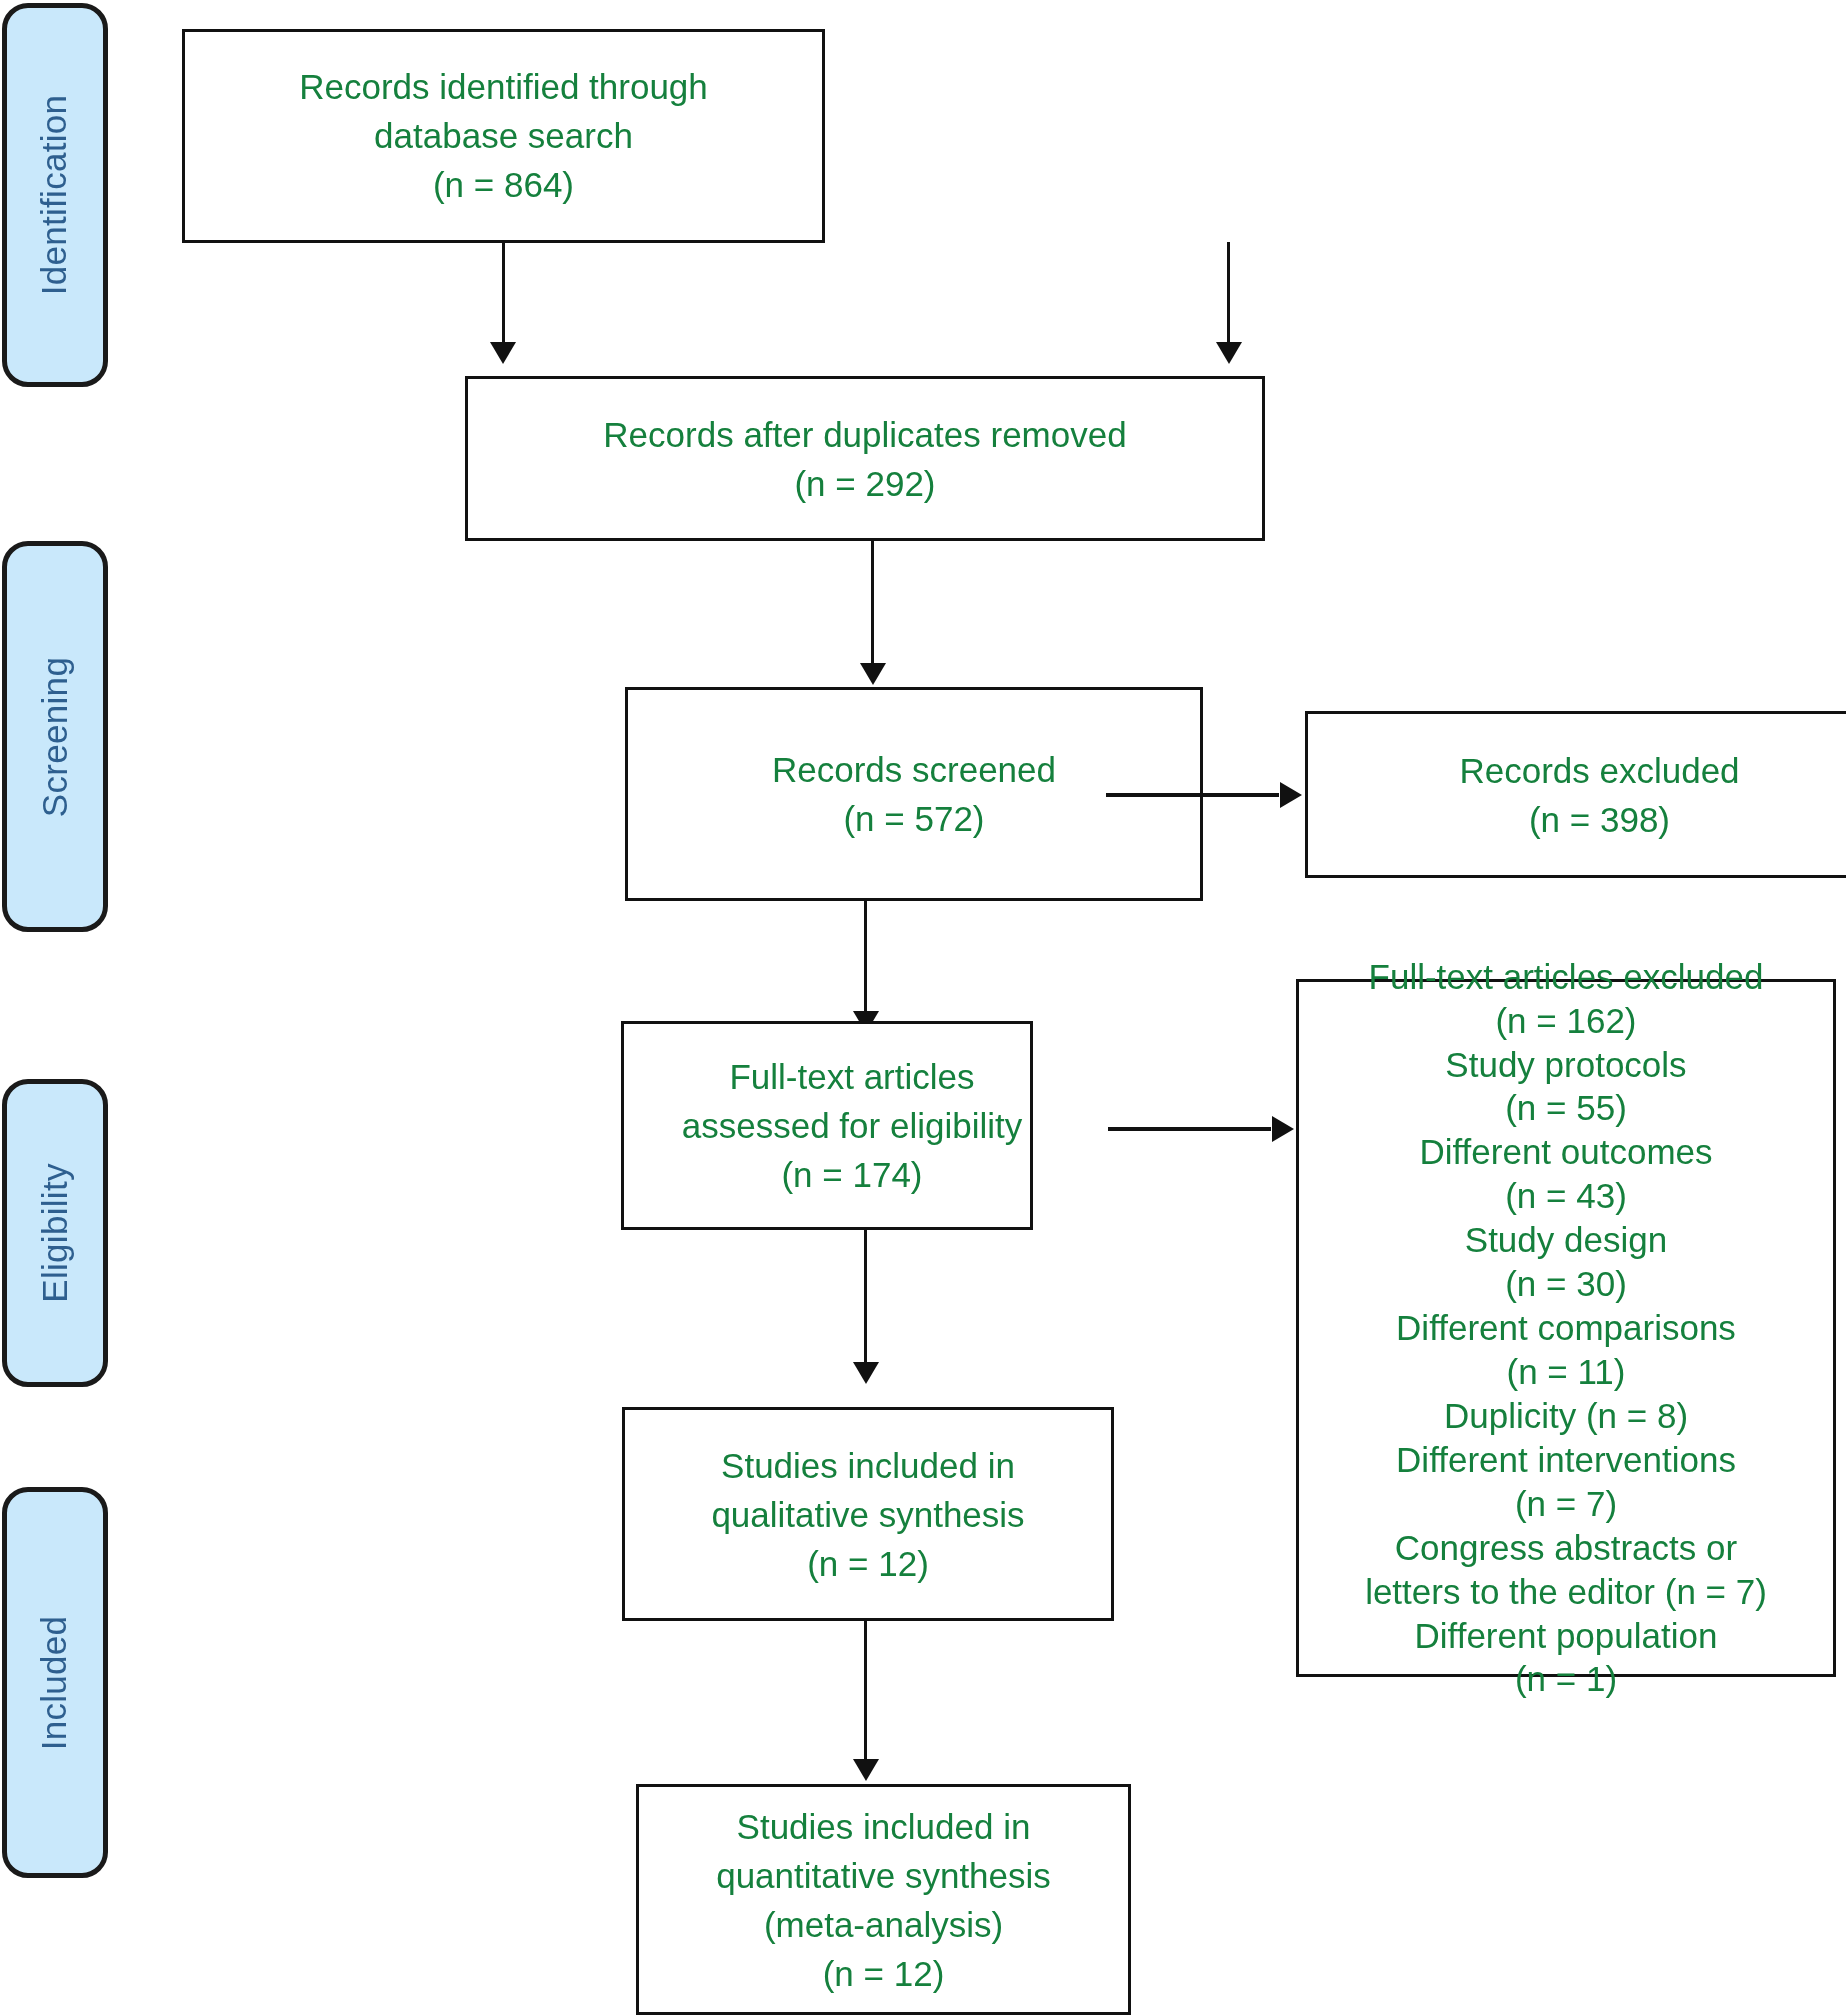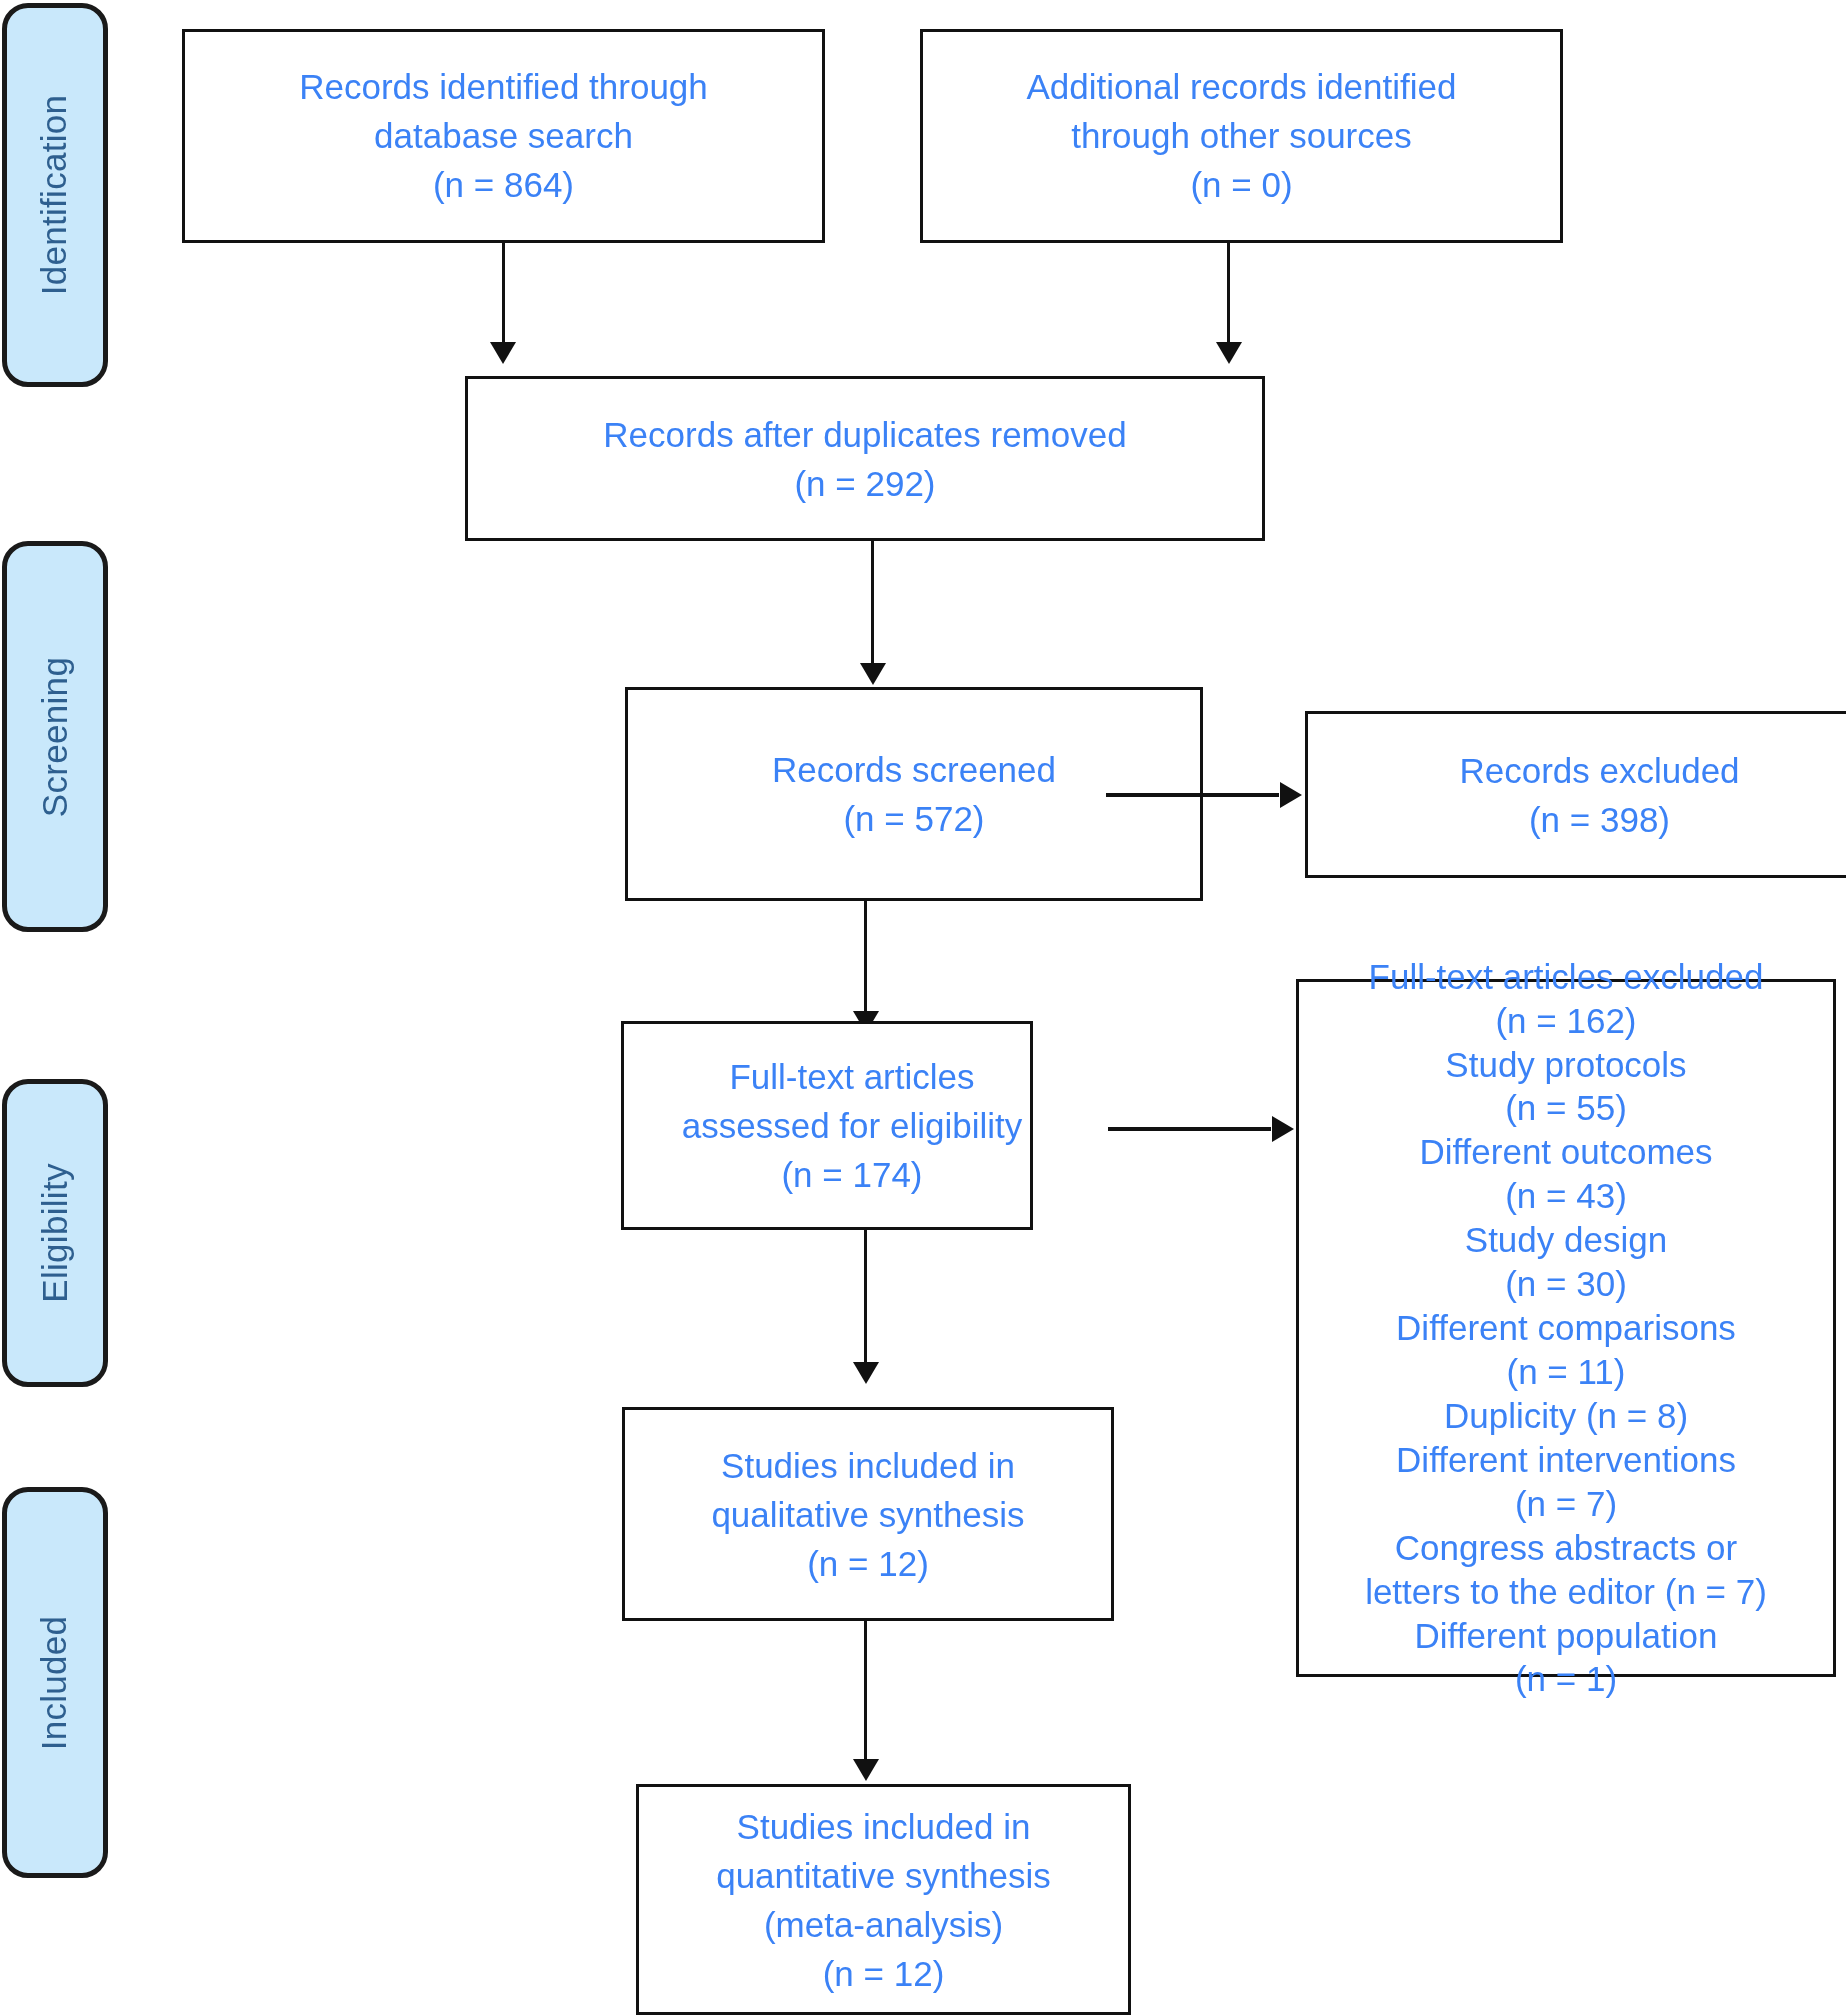--- a/index.html
+++ b/index.html
@@ -47,21 +47,21 @@
     box-sizing: border-box;
     display: flex;
     align-items: center;
     justify-content: center;
     text-align: center;
   }
   .box .box-text {
     font-family: "Liberation Sans", sans-serif;
     font-size: 35px;
     line-height: 1.40;
-    color: #3b82f6;
+    color: #15803d;
     padding: 0 7.8px;
     white-space: pre-line;
   }
   .box.dense .box-text {
     font-size: 35px;
     line-height: 1.255;
   }
 
   
   .vline {
@@ -111,25 +111,20 @@
   <div class="stage-pill" style="left:1.7px; top:1487px; width:106px; height:391px;">
     <span class="stage-label">Included</span>
   </div>
 
   <div class="box" style="left:182px; top:28.5px; width:643px; height:214px;">
     <span class="box-text">Records identified through
 database search
 (n = 864)</span>
   </div>
 
-  <div class="box" style="left:920px; top:28.5px; width:643px; height:214px;">
-    <span class="box-text">Additional records identified
-through other sources
-(n = 0)</span>
-  </div>
 
   <div class="vline" style="left:502px; top:242px; height:103px;"></div>
   <div class="arrow-down" style="left:490px; top:342px;"></div>
 
   <div class="vline" style="left:1227px; top:242px; height:103px;"></div>
   <div class="arrow-down" style="left:1216px; top:342px;"></div>
 
   <div class="box" style="left:465px; top:376px; width:800px; height:165px;align-items:center;">
     <span class="box-text">Records after duplicates removed
 (n = 292)</span>

